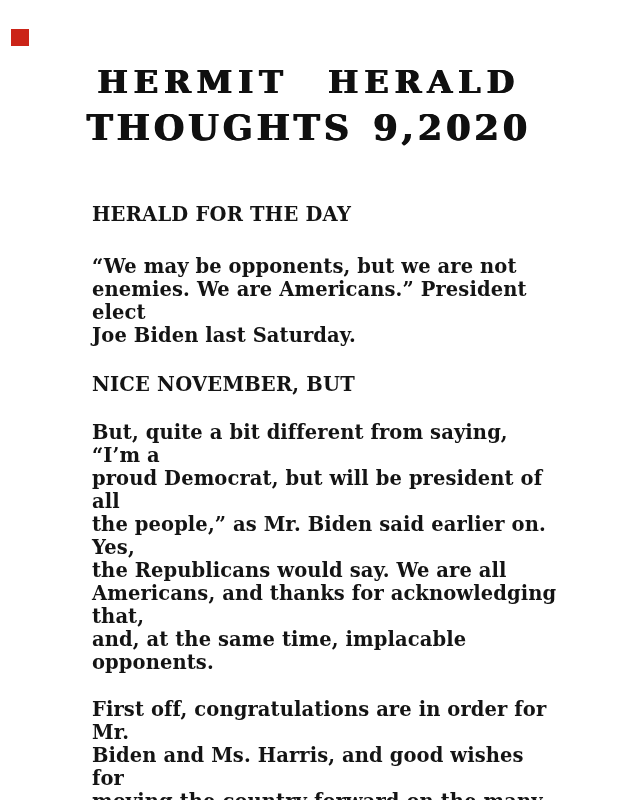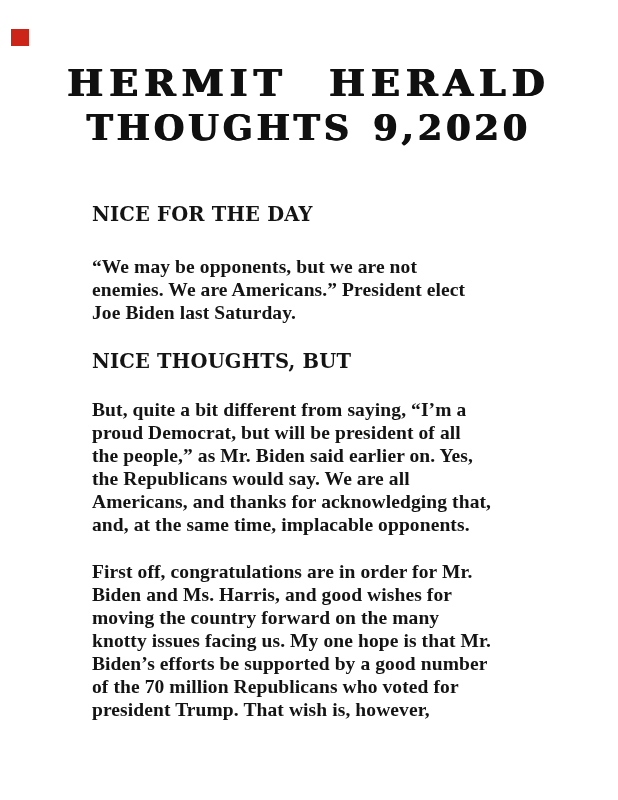--- a/index.html
+++ b/index.html
@@ -31,21 +31,21 @@
     width: 618px;
     text-align: center;
     font-weight: bold;
     color: #101010;
   }
   .masthead div {
     white-space: pre;
     text-shadow: 0.7px 0 0 currentColor, -0.7px 0 0 currentColor;
   }
   .m-line1 {
-    font-size: 38px;
+    font-size: 32px;
     letter-spacing: 6px;
     word-spacing: 22px;
     line-height: 45px;
     height: 45px;
   }
   .m-line2 {
     font-size: 31px;
     letter-spacing: 5px;
     word-spacing: 6px;
     line-height: 43px;
@@ -72,45 +72,44 @@
     font-size: 19.5px;
     line-height: 23px;
     font-weight: bold;
     margin: 0;
     letter-spacing: 0.2px;
   }
   .body-col p {
     margin: 0;
     white-space: pre-wrap;
     letter-spacing: 0.1px;
-    font-family: Liberation Serif, serif;
   }
   .mb29 { margin-bottom: 29px !important; }
   .mb26 { margin-bottom: 26px !important; }
   .mb25 { margin-bottom: 25px !important; }
   .mb24 { margin-bottom: 24px !important; }
 </style>
 </head>
 <body>
 
 <div class="page" style="background: rgb(255, 255, 255);">
 
   <div class="red-marker" style="background: rgb(203, 36, 24);"></div>
 
   <header class="masthead">
     <div class="m-line1">HERMIT HERALD</div>
     <div class="m-line3">THOUGHTS 9,2020</div>
   </header>
 
   <main class="body-col">
-    <h2 class="mb29">NICE FOR THE DAY</h2>
+    <h2 class="mb29">HERALD FOR THE DAY</h2>
     <p class="mb26">“We may be opponents, but we are not
 enemies. We are Americans.” President elect
 Joe Biden last Saturday.</p>
-    <h2 class="mb25">NICE THOUGHTS, BUT</h2>
+    <h2 class="mb25">NICE NOVEMBER, BUT</h2>
     <p class="mb24">But, quite a bit different from saying, “I’m a
 proud Democrat, but will be president of all
 the people,” as Mr. Biden said earlier on. Yes,
 the Republicans would say. We are all
 Americans, and thanks for acknowledging that,
 and, at the same time, implacable opponents.</p>
     <p>First off, congratulations are in order for Mr.
 Biden and Ms. Harris, and good wishes for
 moving the country forward on the many
 knotty issues facing us. My one hope is that Mr.

